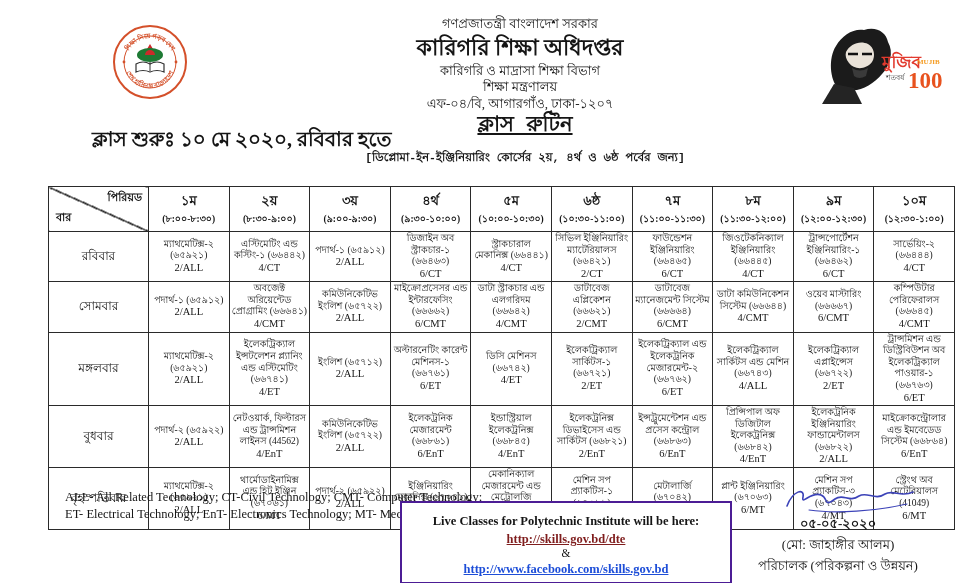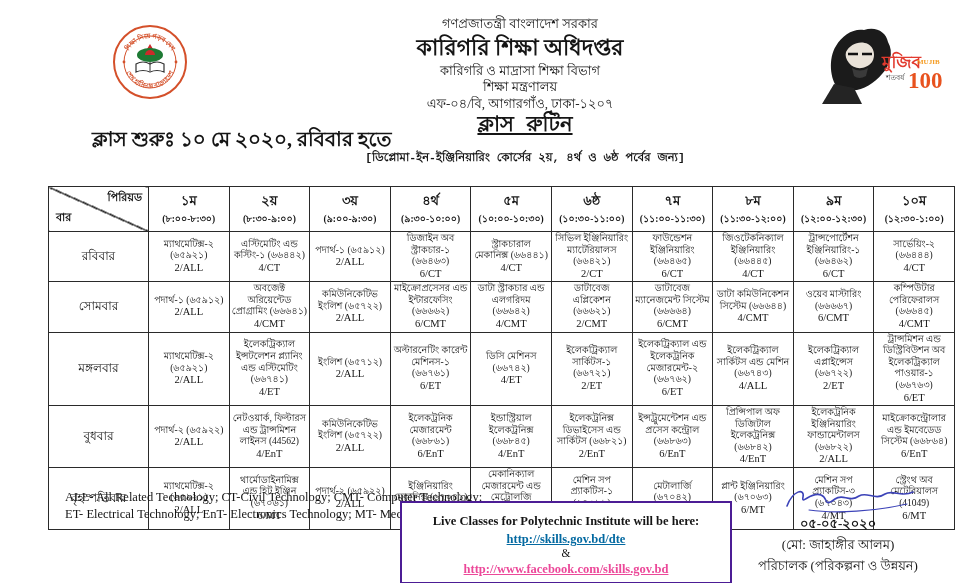--- a/index.html
+++ b/index.html
@@ -385,23 +385,23 @@
       </tbody>
   </table>
 
   <div class="legend">
     <div>ALL- All Related Technology; CT-Civil Technology; CMT- Computer Technology;</div>
     <div>ET- Electrical Technology; EnT- Electronics Technology; MT- Mechanical Technology</div>
   </div>
 
   <div class="live-box">
     <div class="live-title">Live Classes for Polytechnic Institute will be here:</div>
-    <div><a class="live-link" style="color:#0369a1">http://skills.gov.bd/dte</a></div>
+    <div><a class="live-link" style="color:#7f1d1d">http://skills.gov.bd/dte</a></div>
     <div class="live-amp">&amp;</div>
-    <div><a class="live-link" style="color:#ec4899">http://www.facebook.com/skills.gov.bd</a></div>
+    <div><a class="live-link" style="color:#1d4ed8">http://www.facebook.com/skills.gov.bd</a></div>
   </div>
 
   <div class="sig-block">
     <svg class="sig-svg" viewBox="0 0 140 30">
       <path d="M6 22 C12 6 24 4 22 13 C20 22 30 7 40 11 C48 14 42 24 54 15 C62 9 68 19 78 12 C86 7 94 17 104 10 C112 5 120 14 132 8" fill="none" stroke="#3c43b8" stroke-width="1.6" stroke-linecap="round"></path>
       <path d="M28 26 C55 30 95 27 126 20" fill="none" stroke="#3c43b8" stroke-width="1.2" stroke-linecap="round"></path>
     </svg>
     <div class="sig-date">০৫-০৫-২০২০</div>
     <div class="sig-name">(মো: জাহাঙ্গীর আলম)</div>
     <div class="sig-desig">পরিচালক (পরিকল্পনা ও উন্নয়ন)</div>

